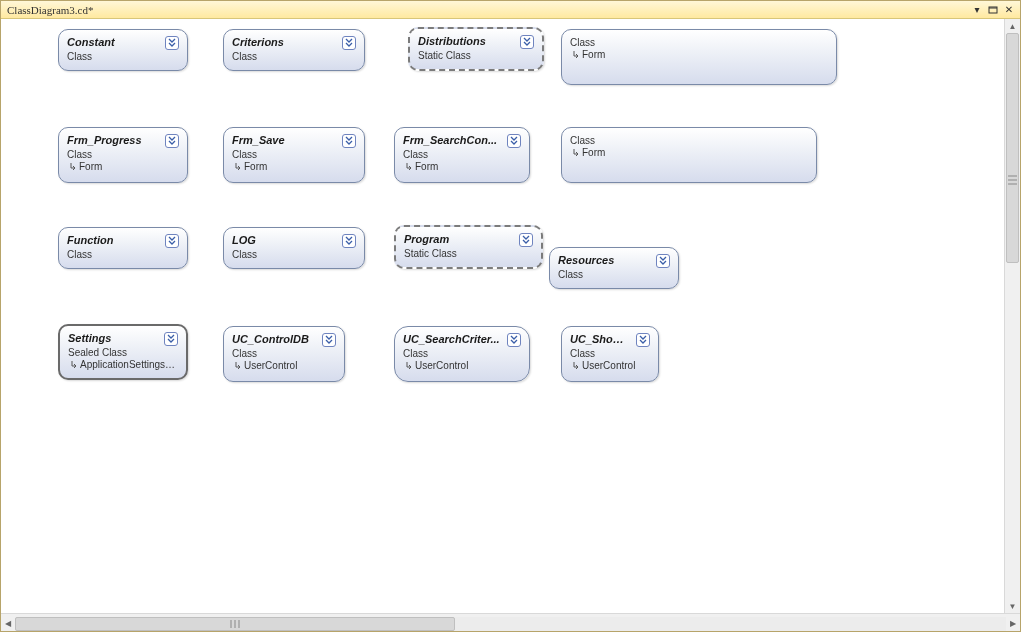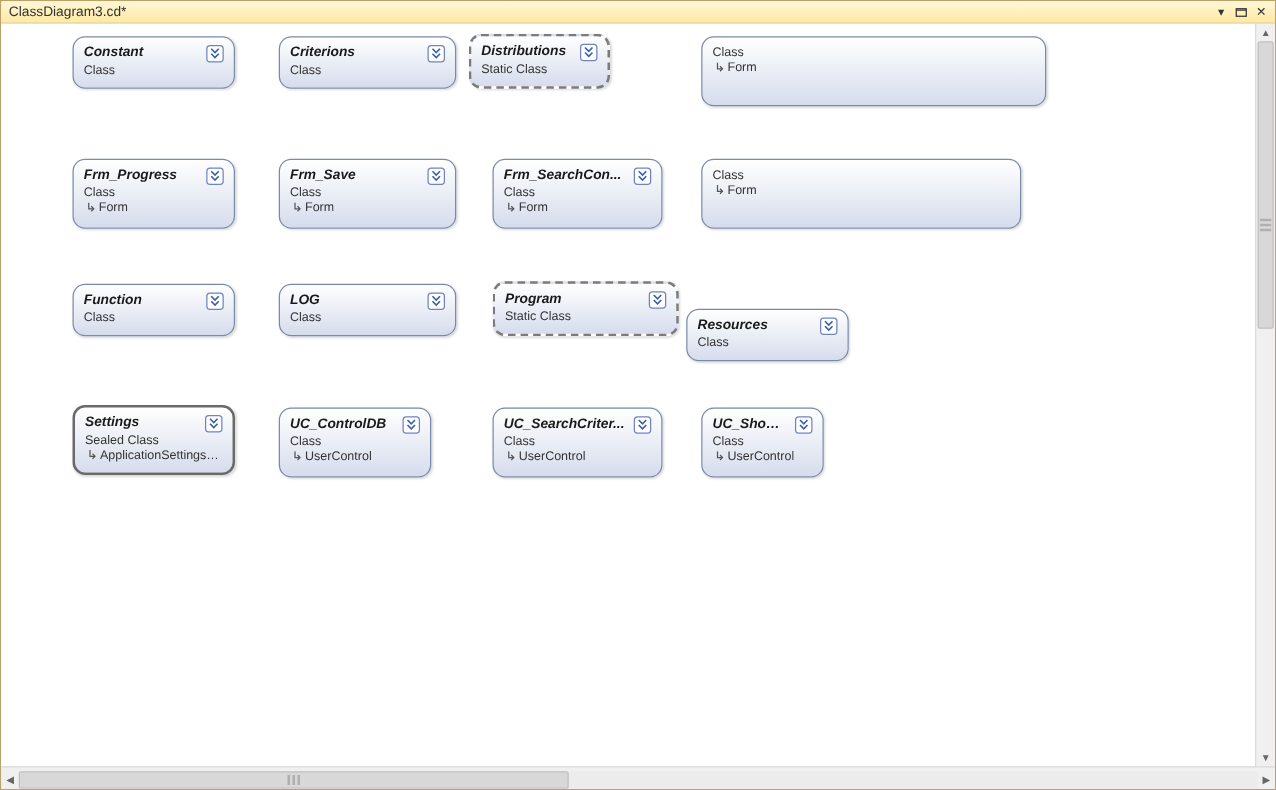--- a/index.html
+++ b/index.html
@@ -14,20 +14,21 @@
   }
   .titlebar {
     height: 18px;
     background: linear-gradient(to bottom, #fff7d8, #ffe9a0);
     border-bottom: 1px solid #d8c67a;
     display: flex;
     align-items: center;
     padding: 0 4px 0 6px;
     font-size: 11px;
     color: #333;
+    font-family: Liberation Serif, serif;
   }
   .titlebar .title { flex: 1; }
   .titlebar .wbtn {
     width: 14px;
     height: 14px;
     display: inline-flex;
     align-items: center;
     justify-content: center;
     margin-left: 2px;
     cursor: pointer;
@@ -217,21 +218,21 @@
           <div class="name">Criterions</div>
           <div class="expand">
             <svg viewBox="0 0 8 10">
               <path d="M1 1 L4 4 L7 1" stroke="#3a5ea8" stroke-width="1.3" fill="none"></path>
               <path d="M1 5 L4 8 L7 5" stroke="#3a5ea8" stroke-width="1.3" fill="none"></path>
             </svg>
           </div>
         </div>
         <div class="type">Class</div>
       </div>
-      <div class="class-box dashed" style="left: 374px; top: 8px; width: 113px; min-height: 44px;">
+      <div class="class-box dashed" style="left: 407px; top: 8px; width: 136px; min-height: 44px;">
         <div class="head">
           <div class="name">Distributions</div>
           <div class="expand">
             <svg viewBox="0 0 8 10">
               <path d="M1 1 L4 4 L7 1" stroke="#3a5ea8" stroke-width="1.3" fill="none"></path>
               <path d="M1 5 L4 8 L7 5" stroke="#3a5ea8" stroke-width="1.3" fill="none"></path>
             </svg>
           </div>
         </div>
         <div class="type">Static Class</div>
@@ -392,21 +393,21 @@
         </div>
         <div class="type">Class</div>
         <div class="base">
           <span class="arrow-icon"><svg width="9" height="8" viewBox="0 0 9 8" style="vertical-align:middle">
               <path d="M4 0 L4 5 L8 5" stroke="#555" stroke-width="1" fill="none"></path>
               <path d="M6 3 L8 5 L6 7" stroke="#555" stroke-width="1" fill="none"></path>
             </svg></span>
           <span style="overflow: hidden; text-overflow: ellipsis;">UserControl</span>
         </div>
       </div>
-      <div class="class-box" style="left: 393px; top: 307px; width: 136px; min-height: 56px;">
+      <div class="class-box" style="left: 393px; top: 307px; width: 136px; min-height: 56px; border-radius: 14px;">
         <div class="head">
           <div class="name">UC_SearchCriter...</div>
           <div class="expand">
             <svg viewBox="0 0 8 10">
               <path d="M1 1 L4 4 L7 1" stroke="#3a5ea8" stroke-width="1.3" fill="none"></path>
               <path d="M1 5 L4 8 L7 5" stroke="#3a5ea8" stroke-width="1.3" fill="none"></path>
             </svg>
           </div>
         </div>
         <div class="type">Class</div>

